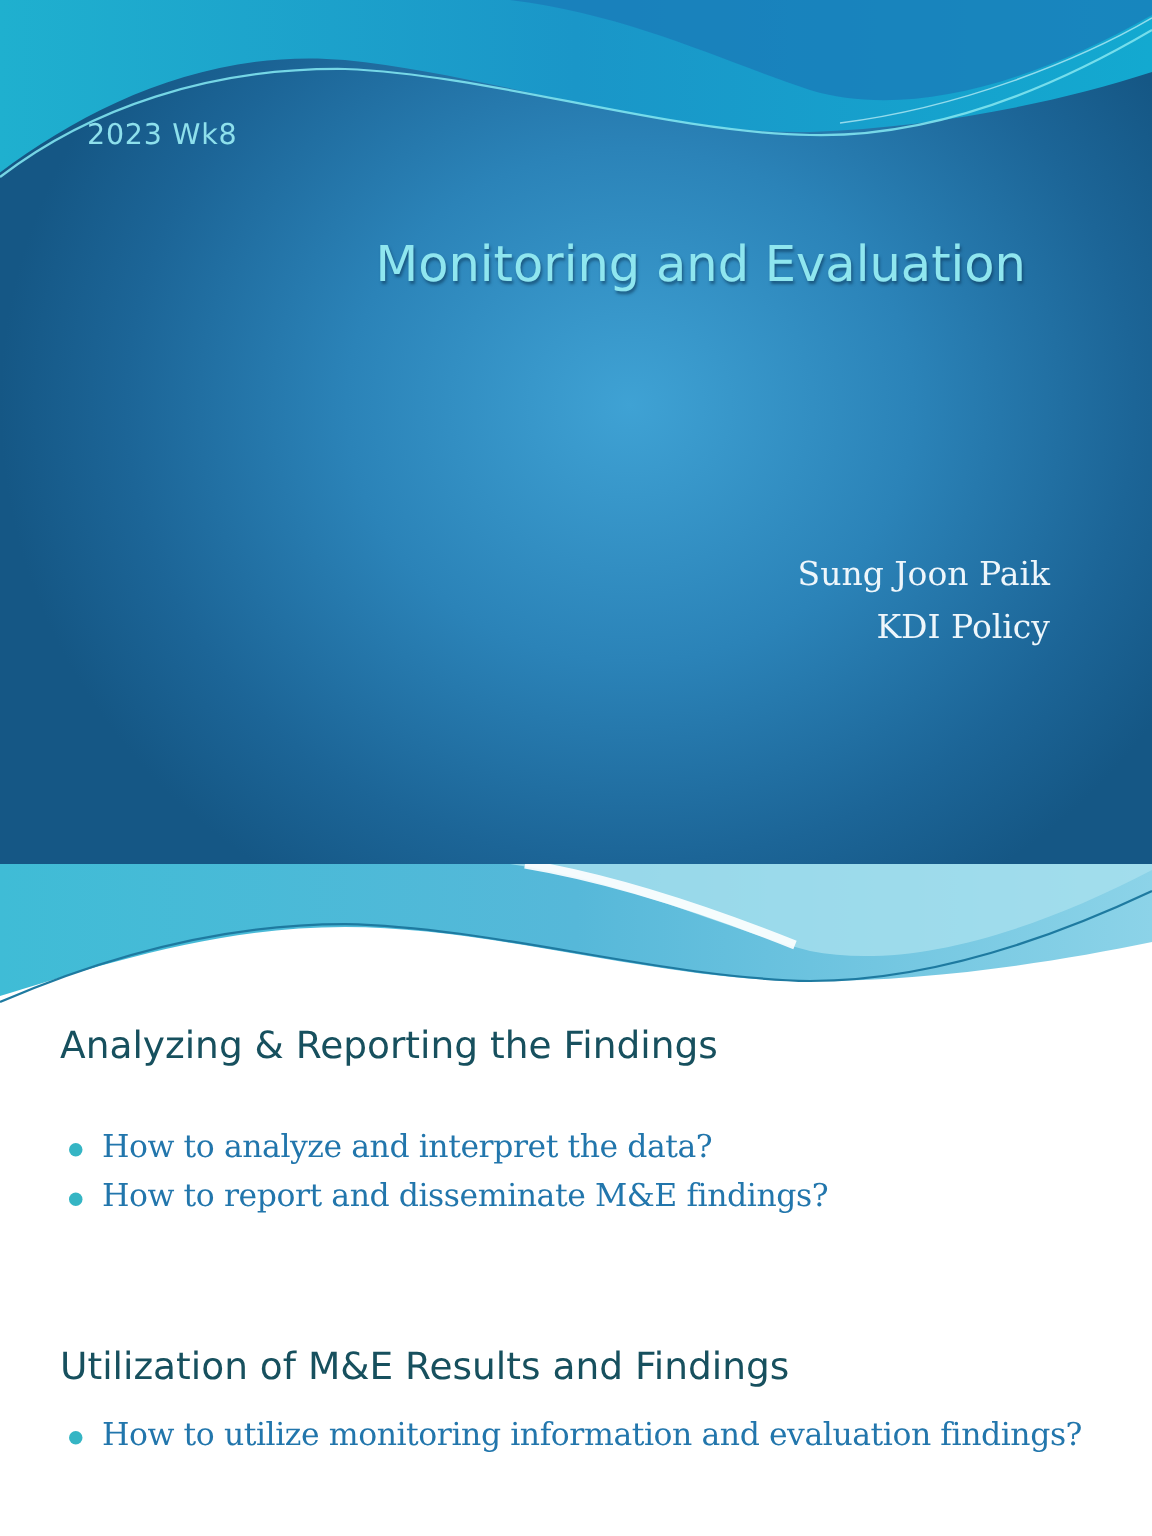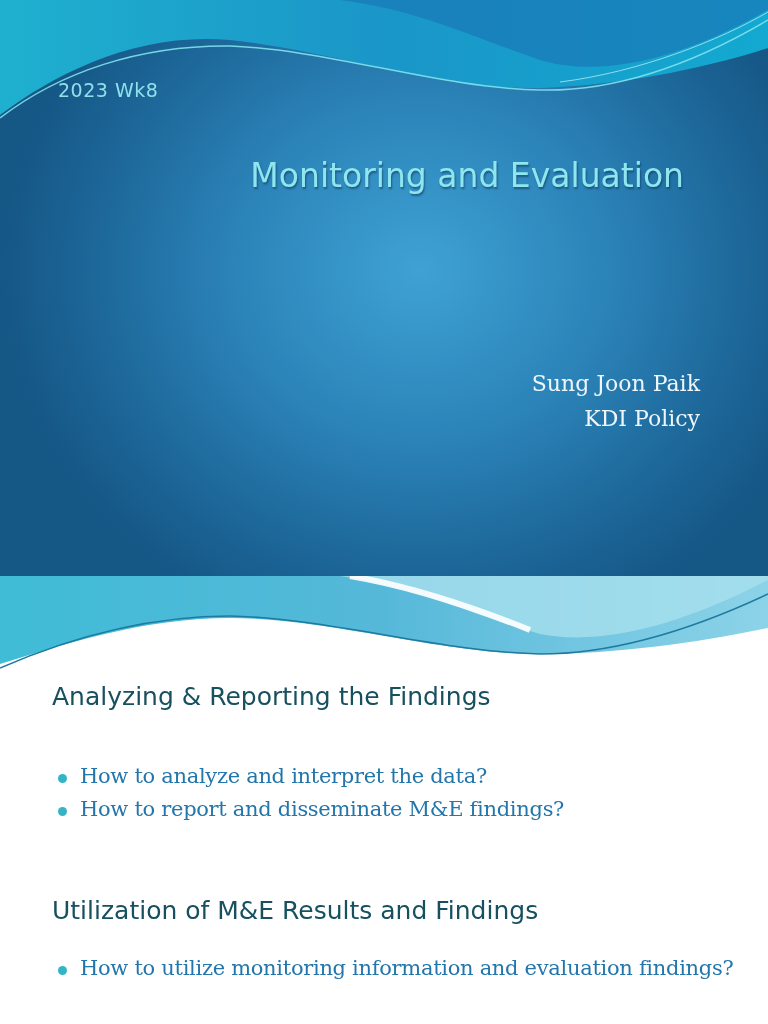--- a/index.html
+++ b/index.html
@@ -5,24 +5,24 @@
   html, body { margin:0; padding:0; }
   body { width:768px; height:1024px; overflow:hidden; background:#ffffff; position:relative; font-family:"Liberation Sans", sans-serif; }
   .slide1 { position:absolute; left:0; top:0; width:768px; height:576px; overflow:hidden;
     background: radial-gradient(ellipse 420px 380px at 420px 270px, #3fa2d4 0%, #2b83b8 45%, #1c6597 80%, #155785 100%); }
   .slide1 svg.wave { position:absolute; left:0; top:0; }
   .wk { position:absolute; left:58px; top:79px; font-family:"DejaVu Sans", sans-serif; font-size:19px; color:#8ee0ec; letter-spacing:0.5px; }
   .title { position:absolute; right:84px; top:150px; text-align:left; font-family:"DejaVu Sans", sans-serif; font-size:33px; line-height:51px; color:#8fe6ef; text-shadow: 1px 2px 2px rgba(10,50,80,0.55); }
   .author { position:absolute; right:68px; top:334px; text-align:right; font-family:"DejaVu Serif", serif; font-size:22px; line-height:35px; color:#eef6fb;margin-top:32px; }
   .slide2 { position:absolute; left:0; top:576px; width:768px; height:448px; background:#ffffff; overflow:hidden; }
   .slide2 svg.wave2 { position:absolute; left:0; top:0; }
-  .heading { position:absolute; left:40px; font-family:"DejaVu Sans", sans-serif; font-size:25px; color:#17505e;margin-left:12px; }
+  .heading { position:absolute; left:40px; font-family:"DejaVu Sans", sans-serif; font-size:25px; color:#17505e; }
   .h1 { top:106px; }
   .h2 { top:320px; }
-  ul.bullets { position:absolute; left:40px; margin:16px; padding:0; list-style:none; width:700px; }
+  ul.bullets { position:absolute; left:40px; margin:4px; padding:0; list-style:none; width:700px; }
   ul.bullets li { position:relative; padding-left:24px; font-family:"DejaVu Serif", serif; font-size:21px; line-height:33px; color:#2276ac; letter-spacing:-0.3px; }
   ul.bullets li .dot { position:absolute; left:2px; top:14px; width:9px; height:9px; border-radius:50%; background:#35b5c4; }
   .b1 { top:168px; }
   .b2 { top:360px; }
   .b2 li { line-height:29px; }
   .b2 li .dot { top:12px; }
 </style>
 </head>
 <body>
 

